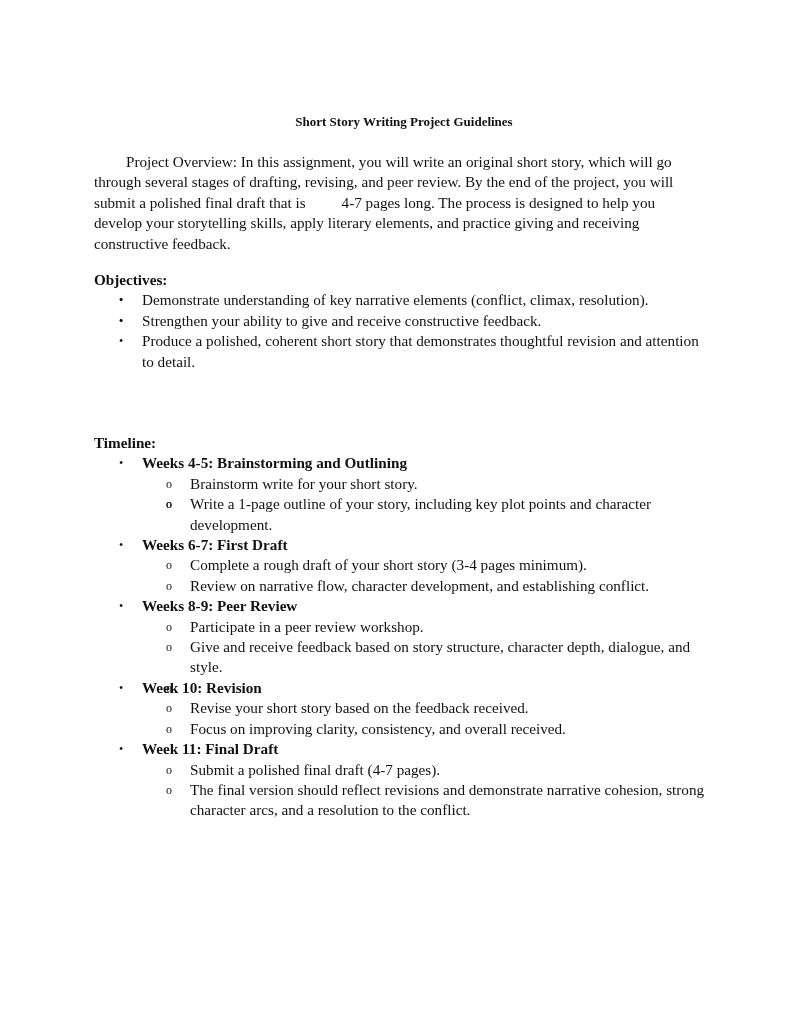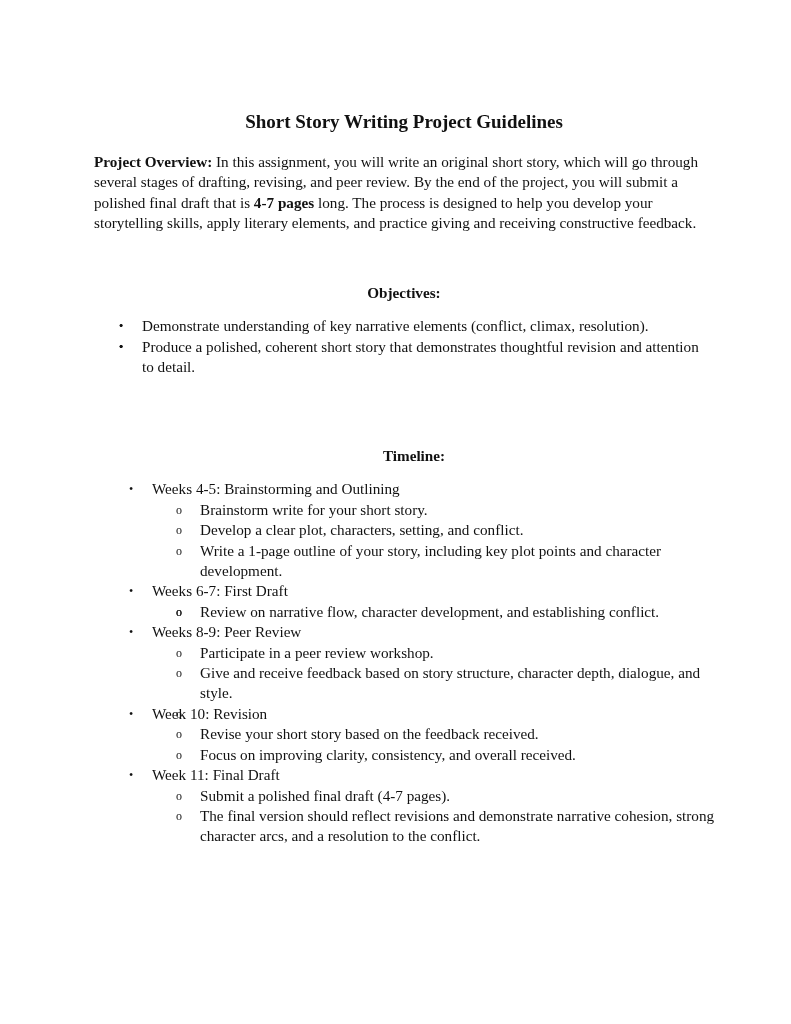--- a/index.html
+++ b/index.html
@@ -4,34 +4,34 @@
   <style>
     html, body { margin: 0; padding: 0; background: #ffffff; }
     body { width: 791px; height: 1024px; position: relative; overflow: hidden; }
     .page {
       position: absolute; left: 94px; top: 0; width: 620px;
       font-family: "Liberation Serif", "DejaVu Serif", serif;
       color: #111111; font-size: 15.2px; line-height: 20.4px;
     }
     .title {
       position: absolute; top: 111px; left: 0; width: 620px; text-align: center;
-      font-weight: bold; font-size: 19px; line-height: 22px;
+      font-weight: bold; font-size: 13px; line-height: 22px;
     }
     .overview { position: absolute; top: 152px; left: 0; width: 610px; margin: 0; }
-    .overview b { font-weight: bold; }
-    .section-heading { font-weight: bold; margin: 13px; text-align: center; }
+    .overview b { font-weight: normal; margin-left: 32px; }
+    .section-heading { font-weight: bold; margin: 0; }
     .objectives { position: absolute; top: 270px; left: 0; width: 620px; }
-    .timeline { position: absolute; top: 433px; left: 10px; width: 620px; }
+    .timeline { position: absolute; top: 433px; left: 0; width: 620px; }
     ul.l1 { list-style: none; margin: 0; padding: 0; }
     ul.l1 > li { position: relative; padding-left: 48px; margin: 0; }
     ul.l1 > li > .bullet {
       position: absolute; left: 22px; top: 0; width: 10px; text-align: center;
       font-size: 12px;
     }
-    .week-title { font-weight: normal; }
+    .week-title { font-weight: bold; }
     ul.l2 { list-style: none; margin: 0; padding: 0; }
     ul.l2 > li { position: relative; padding-left: 48px; margin: 0; }
     ul.l2 > li > .bullet {
       position: absolute; left: 22px; top: 0; width: 10px; text-align: center;
       font-size: 12px;
     }
     .obj-list > li { margin-bottom: 2px; }
   </style>
 </head>
 <body>
@@ -41,44 +41,44 @@
   <div class="title">Short Story Writing Project Guidelines</div>
 
   <p class="overview"><b>Project Overview:</b><span> In this assignment, you will write an original short story, which will go through several stages of drafting, revising, and peer review. By the end of the project, you will submit a polished final draft that is </span><b>4-7 pages</b><span> long. The process is designed to help you develop your storytelling skills, apply literary elements, and practice giving and receiving constructive feedback.</span></p>
 
   <div class="objectives">
     <p class="section-heading">Objectives:</p>
     <ul class="l1 obj-list">
       <li><span class="bullet">•</span></li>
       <li><span class="bullet">•</span><span>Demonstrate understanding of key narrative elements (conflict, climax, resolution).</span></li>
       <li><span class="bullet">•</span></li>
-      <li><span class="bullet">•</span></li>
+      <li><span class="bullet">•</span><span>Strengthen your ability to give and receive constructive feedback.</span></li>
       <li><span class="bullet">•</span><span>Produce a polished, coherent short story that demonstrates thoughtful revision and attention to detail.</span></li>
     </ul>
   </div>
 
   <div class="timeline">
     <p class="section-heading">Timeline:</p>
     <ul class="l1">
 
       <li>
         <span class="bullet">•</span>
         <span class="week-title">Weeks 4-5: Brainstorming and Outlining</span>
         <ul class="l2">
           <li><span class="bullet">o</span><span>Brainstorm write for your short story.</span></li>
-          <li><span class="bullet">o</span><span>Develop a clear plot, characters, setting, and conflict.</span></li>
+          <li><span class="bullet">o</span></li>
           <li><span class="bullet">o</span><span>Write a 1-page outline of your story, including key plot points and character development.</span></li>
         </ul>
       </li>
 
       <li>
         <span class="bullet">•</span>
         <span class="week-title">Weeks 6-7: First Draft</span>
         <ul class="l2">
-          <li><span class="bullet">o</span></li>
+          <li><span class="bullet">o</span><span>Complete a rough draft of your short story (3-4 pages minimum).</span></li>
           <li><span class="bullet">o</span><span>Review on narrative flow, character development, and establishing conflict.</span></li>
         </ul>
       </li>
 
       <li>
         <span class="bullet">•</span>
         <span class="week-title">Weeks 8-9: Peer Review</span>
         <ul class="l2">
           <li><span class="bullet">o</span><span>Participate in a peer review workshop.</span></li>
           <li><span class="bullet">o</span><span>Give and receive feedback based on story structure, character depth, dialogue, and style.</span></li>

